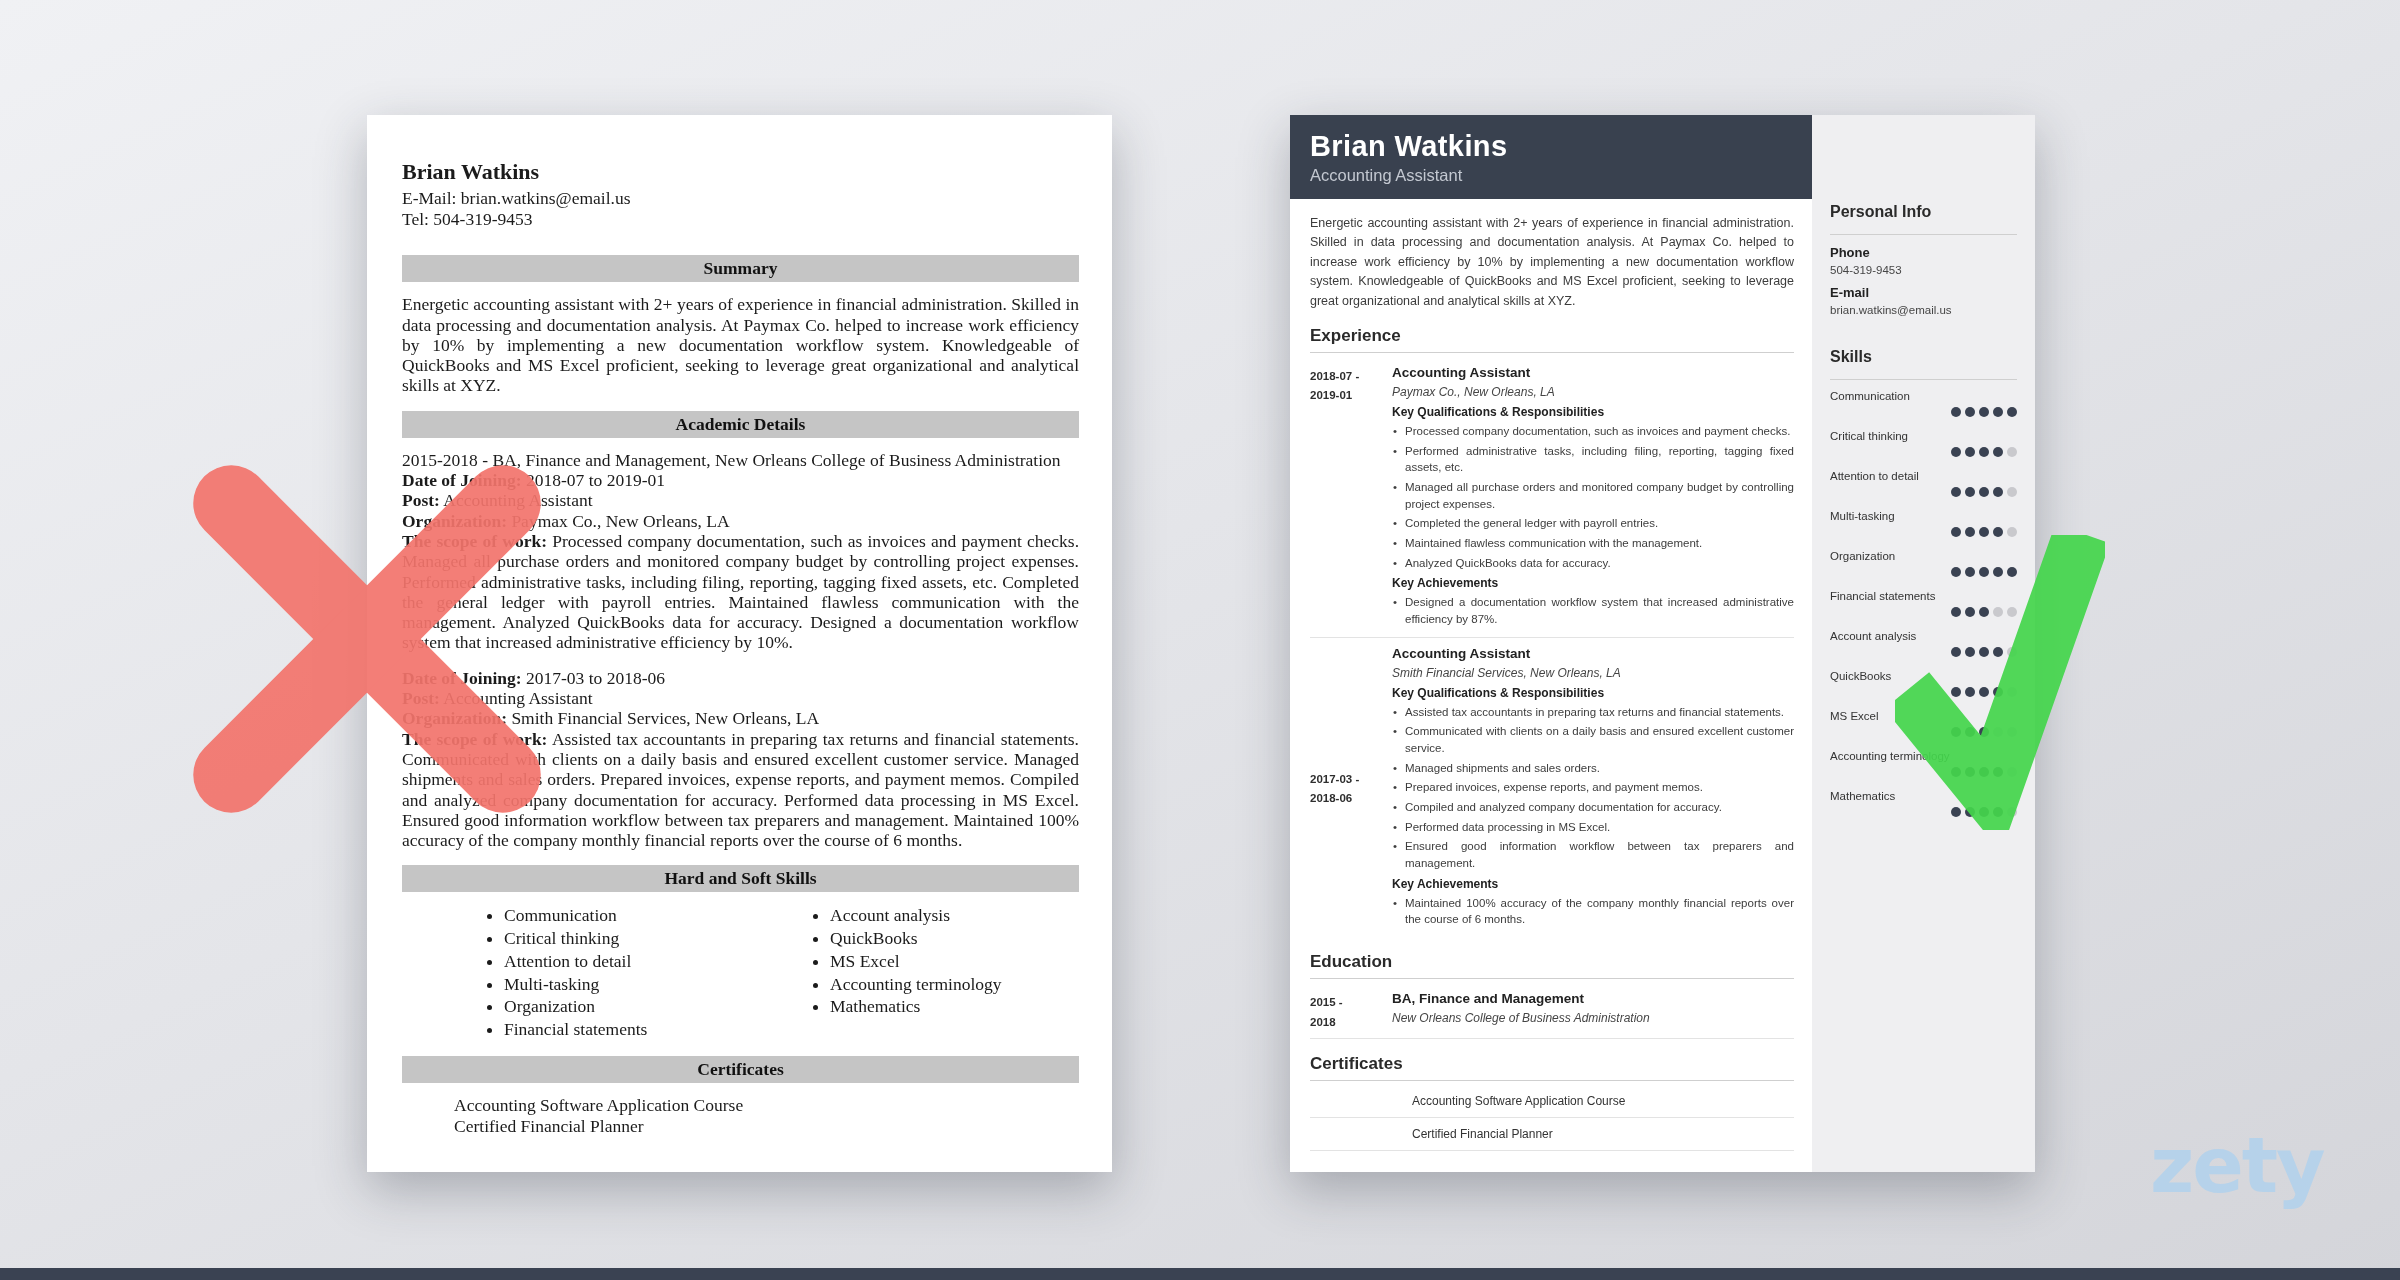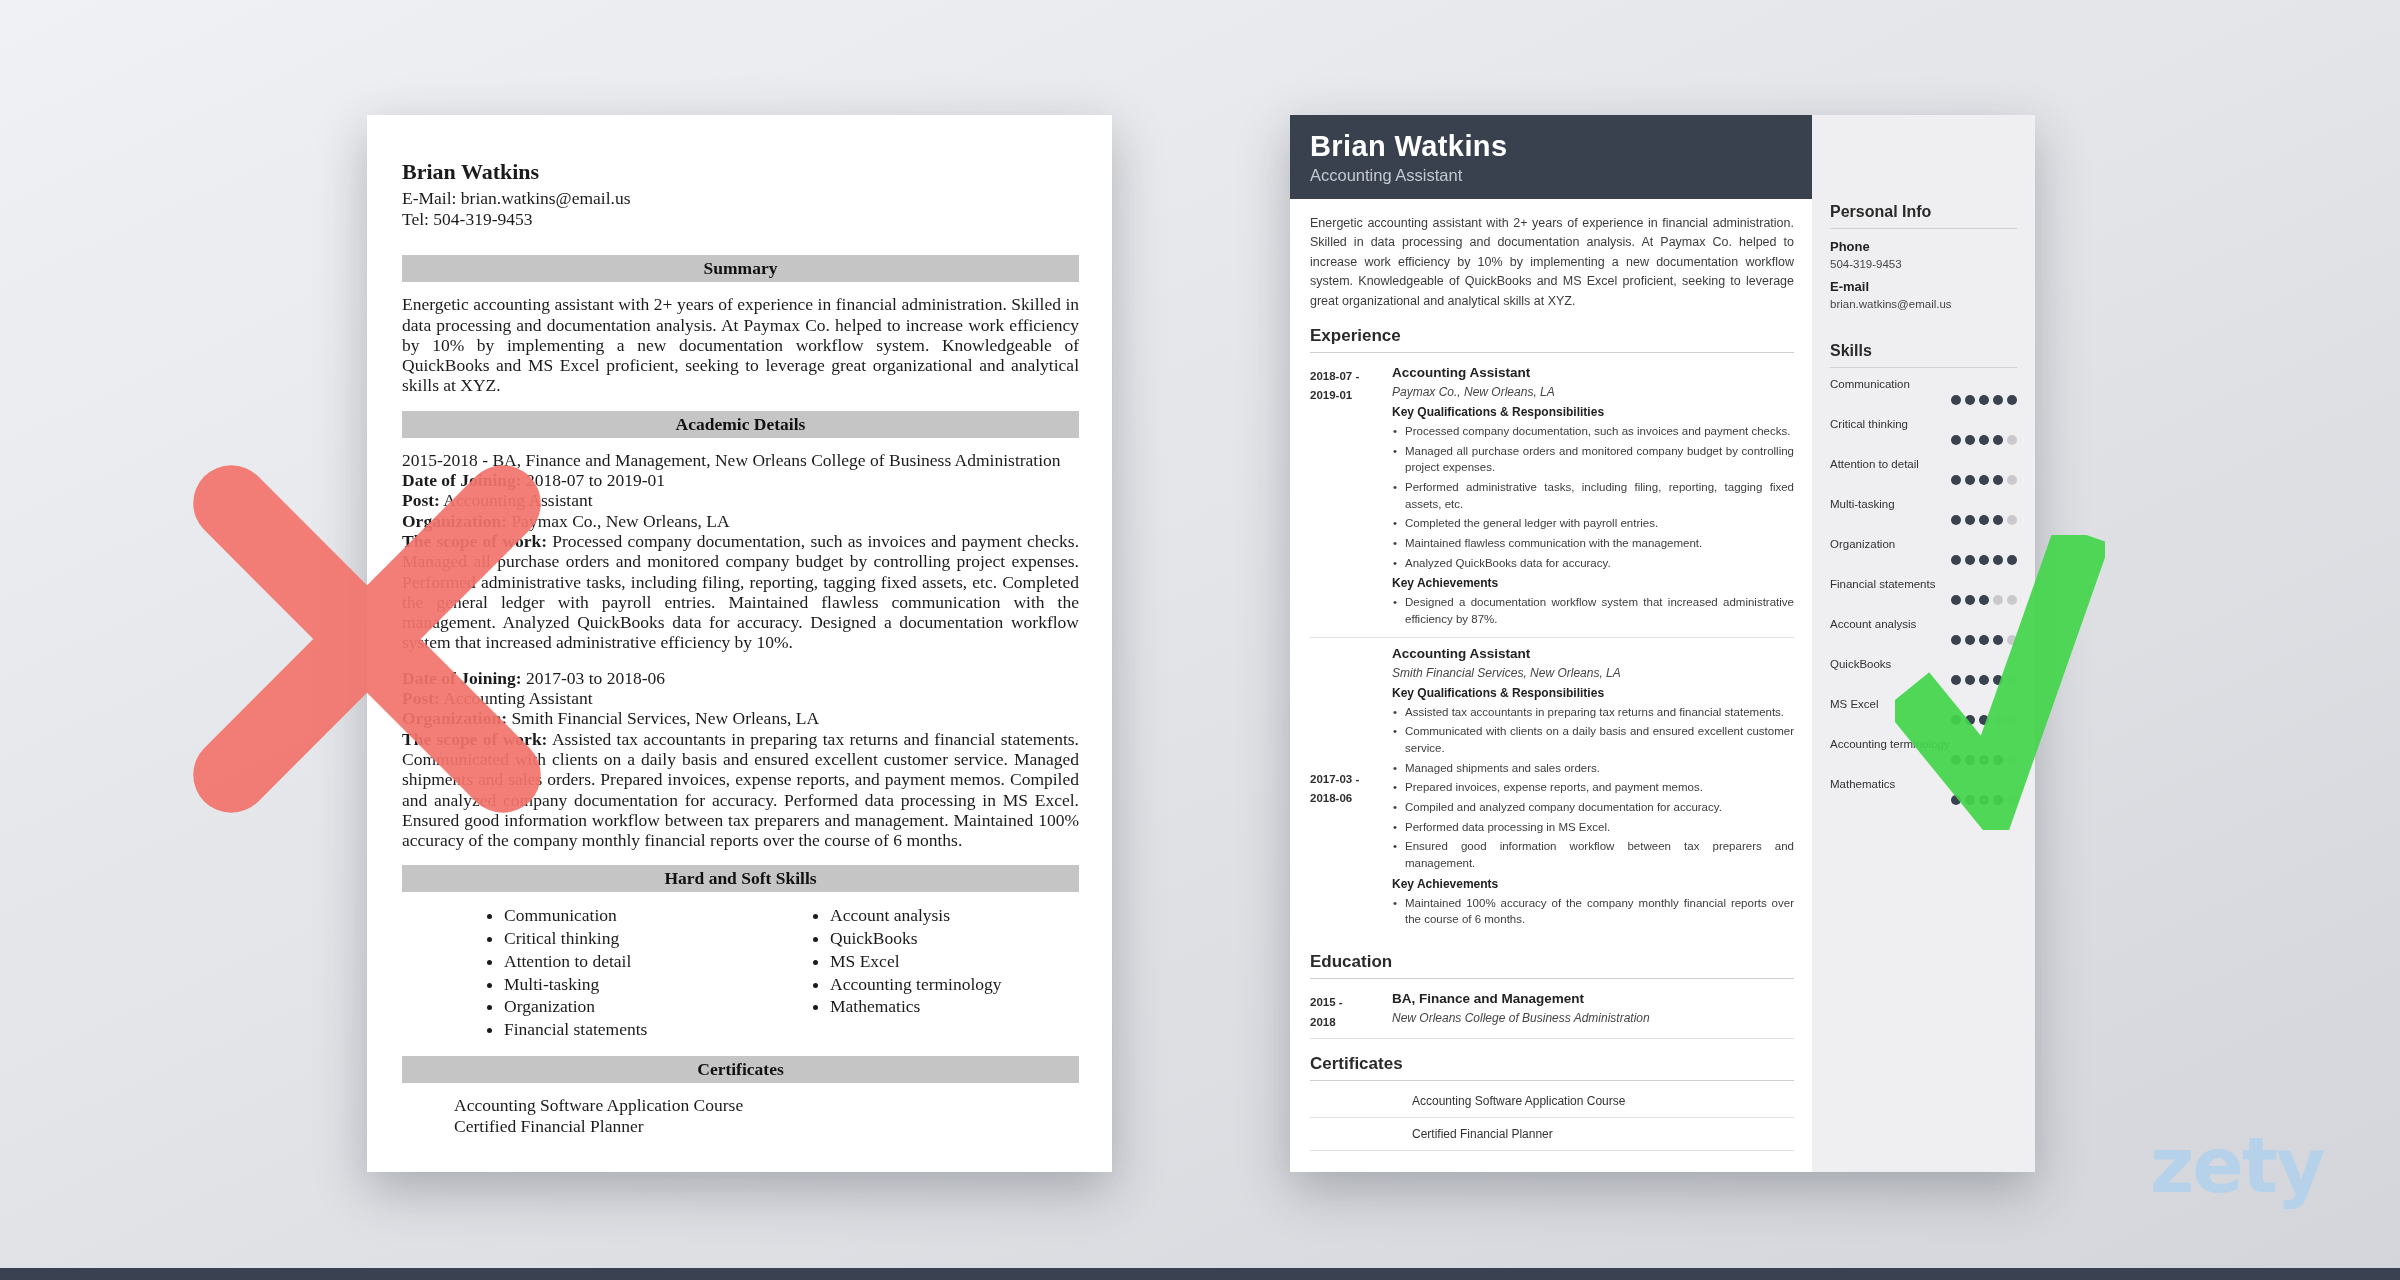--- a/index.html
+++ b/index.html
@@ -49,21 +49,21 @@
   .rp-company { font-size:12px; font-style:italic; color:#454545; margin:5px 0 6px; }
   .rp-subhead { font-size:12px; font-weight:bold; color:#222; margin:5px 0 4px; }
   .rp-bullets { list-style:none; }
   .rp-bullets li { font-size:11.5px; color:#3d3d3d; line-height:1.45; padding-left:13px;
                    position:relative; text-align:justify; margin-bottom:3px; }
   .rp-bullets li::before { content:"\2022"; position:absolute; left:1px; color:#3d3d3d; }
   .rp-cert { font-size:12px; color:#333; padding:9px 0 9px 102px; border-bottom:1px solid #e3e3e3; }
 
   .rp-sidebar { width:223px; background:#efeff1; padding:88px 18px 0 18px; flex-shrink:0; }
   .sb-sec { font-size:16px; font-weight:bold; color:#2a2a2a; border-bottom:1px solid #cfcfcf;
-            padding-bottom:7px; margin-bottom:10px; }
+            padding-bottom:13px; margin-bottom:10px; }
   .sb-sec.skills { margin-top:32px; }
   .sb-label { font-size:13px; font-weight:bold; color:#222; margin-top:5px; }
   .sb-value { font-size:11.5px; color:#454545; margin:4px 0 9px; }
   .sb-skill { margin-bottom:13px; }
   .sb-skill-name { font-size:11.5px; color:#333; margin-bottom:5px; }
   .sb-dots { display:flex; justify-content:flex-end; gap:4px; }
   .sb-dots span { width:10px; height:10px; border-radius:50%; display:block; }
 
   
   .cross { position:absolute; left:132px; top:404px; width:470px; height:470px; z-index:2; opacity:0.92; }
@@ -153,22 +153,22 @@
           <div class="rp-dates">
             <div>2018-07 -</div>
             <div>2019-01</div>
           </div>
           <div class="rp-jobbody">
             <div class="rp-role">Accounting Assistant</div>
             <div class="rp-company">Paymax Co., New Orleans, LA</div>
             <div class="rp-subhead">Key Qualifications &amp; Responsibilities</div>
             <ul class="rp-bullets">
               <li>Processed company documentation, such as invoices and payment checks.</li>
+              <li>Performed administrative tasks, including filing, reporting, tagging fixed assets, etc.</li>
               <li>Managed all purchase orders and monitored company budget by controlling project expenses.</li>
-              <li>Performed administrative tasks, including filing, reporting, tagging fixed assets, etc.</li>
               <li>Completed the general ledger with payroll entries.</li>
               <li>Maintained flawless communication with the management.</li>
               <li>Analyzed QuickBooks data for accuracy.</li>
             </ul>
             <div class="rp-subhead">Key Achievements</div>
             <ul class="rp-bullets">
               <li>Designed a documentation workflow system that increased administrative efficiency by 87%.</li>
             </ul>
           </div>
         </div>

